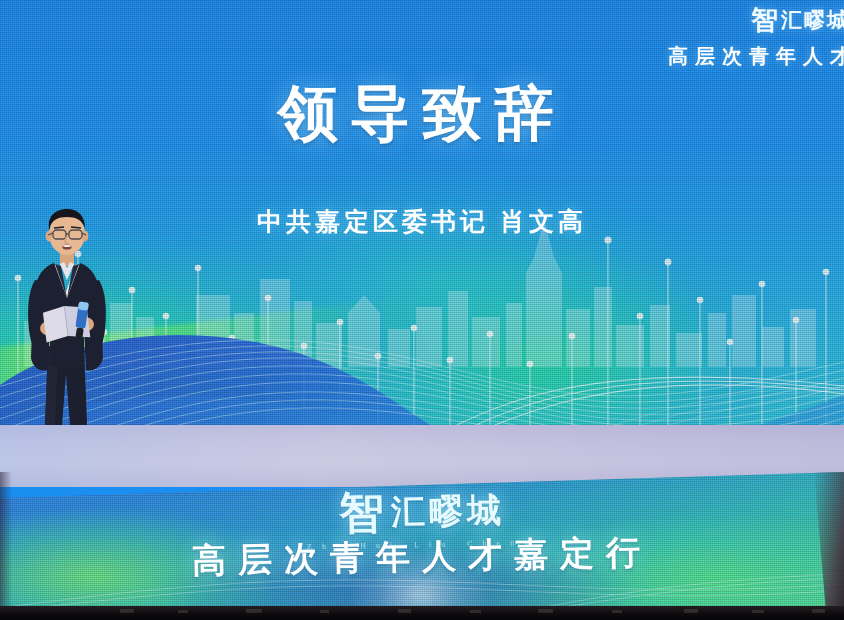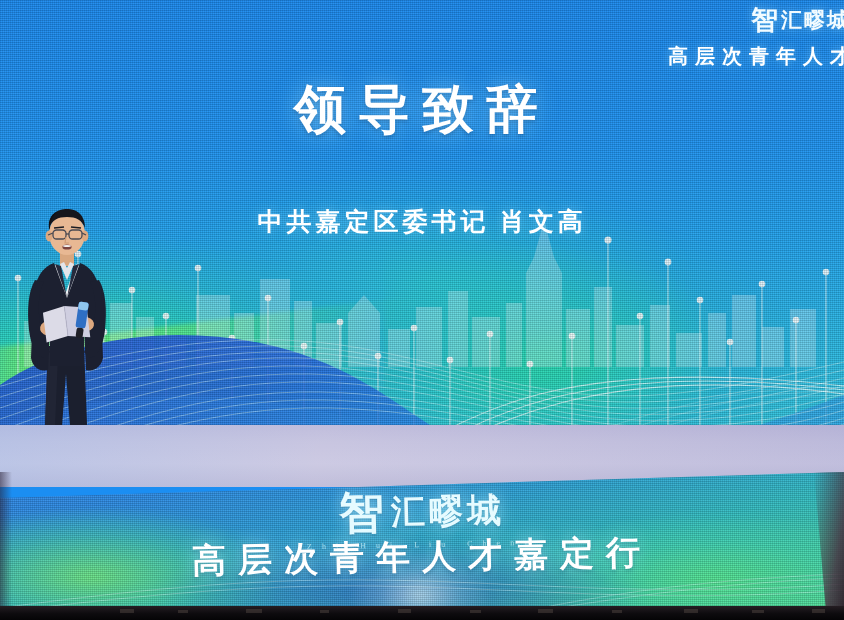--- a/index.html
+++ b/index.html
@@ -57,25 +57,25 @@
   
   .led-grid{position:absolute;inset:0;pointer-events:none;
     background-image:repeating-linear-gradient(0deg,rgba(0,0,0,0.13) 0px,rgba(0,0,0,0.13) 1px,rgba(255,255,255,0.03) 1px,rgba(255,255,255,0.03) 2px),
                      repeating-linear-gradient(90deg,rgba(0,0,0,0.09) 0px,rgba(0,0,0,0.09) 1px,rgba(255,255,255,0.02) 1px,rgba(255,255,255,0.02) 2px);}
   .scanmoire{position:absolute;inset:0;pointer-events:none;opacity:.16;
     background:repeating-linear-gradient(7deg,rgba(255,255,255,0.10) 0px,rgba(255,255,255,0.10) 1px,rgba(0,0,0,0) 1px,rgba(0,0,0,0) 4px);}
 
   
   .main-title{position:absolute;left:0;right:0;top:84px;text-align:center;
     font-family:"Liberation Serif","DejaVu Serif",serif;
-    font-weight:700;font-size:52px;letter-spacing:12px;color:#ffffff;
+    font-weight:700;font-size:60px;letter-spacing:12px;color:#ffffff;
     text-shadow:0 0 22px rgba(160,225,255,0.55),0 2px 4px rgba(0,40,90,0.35);
     line-height:1;}
   .sub-title{position:absolute;left:0;right:0;top:205px;text-align:center;
-    font-family:Liberation Serif, serif;
+    font-family:Liberation Sans, sans-serif;
     font-weight:700;font-size:25px;letter-spacing:4px;color:#ffffff;
     text-shadow:0 0 12px rgba(150,220,255,0.5);}
 
   
   .corner-brand{position:absolute;right:-6px;top:2px;text-align:right;width:300px;}
   .cb-logo{font-family:"Liberation Serif","DejaVu Serif",serif;font-weight:700;
     font-size:21px;letter-spacing:2px;color:#f2fbff;
     text-shadow:0 0 10px rgba(150,220,255,.6);white-space:nowrap;}
   .cb-logo .big{font-size:27px;vertical-align:-2px;margin-right:1px;}
   .cb-line2{margin-top:5px;font-family:"Liberation Sans","DejaVu Sans",sans-serif;

